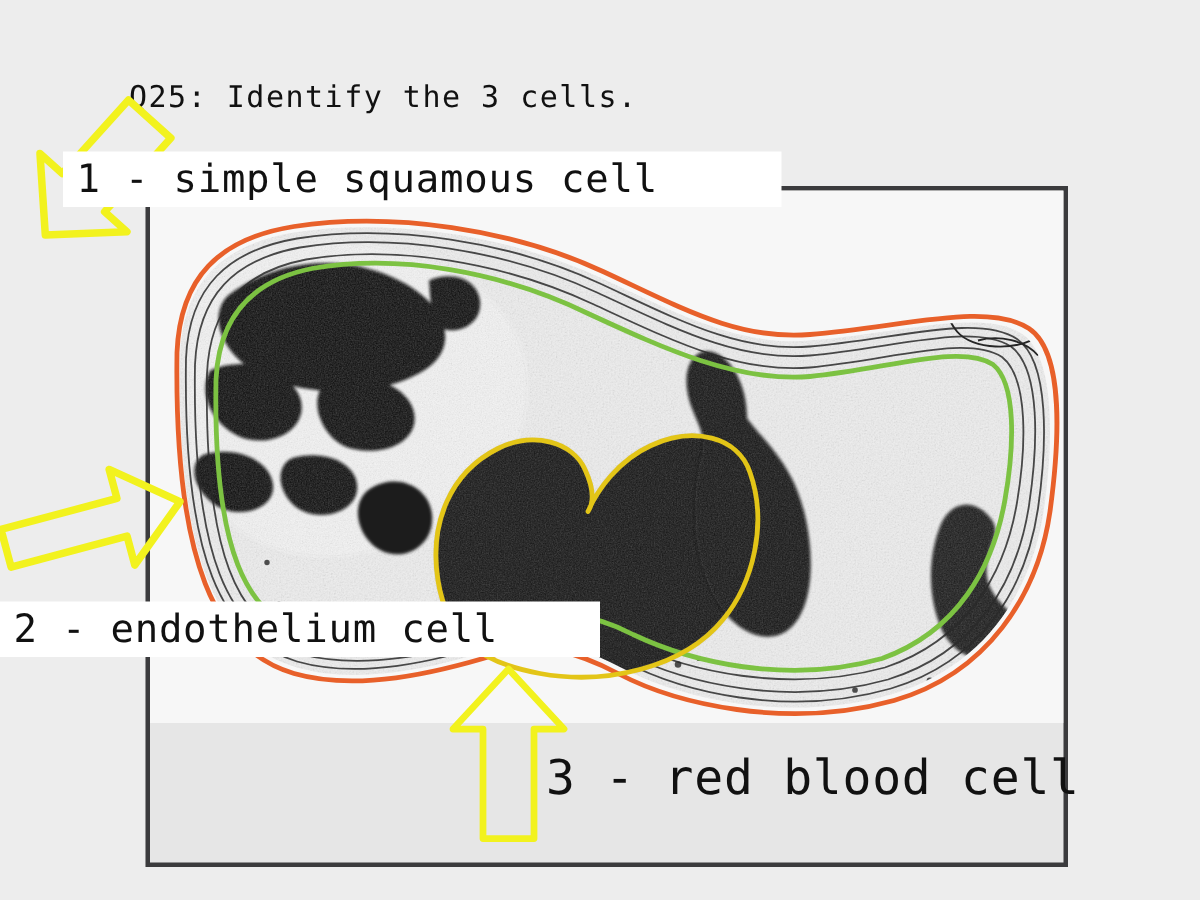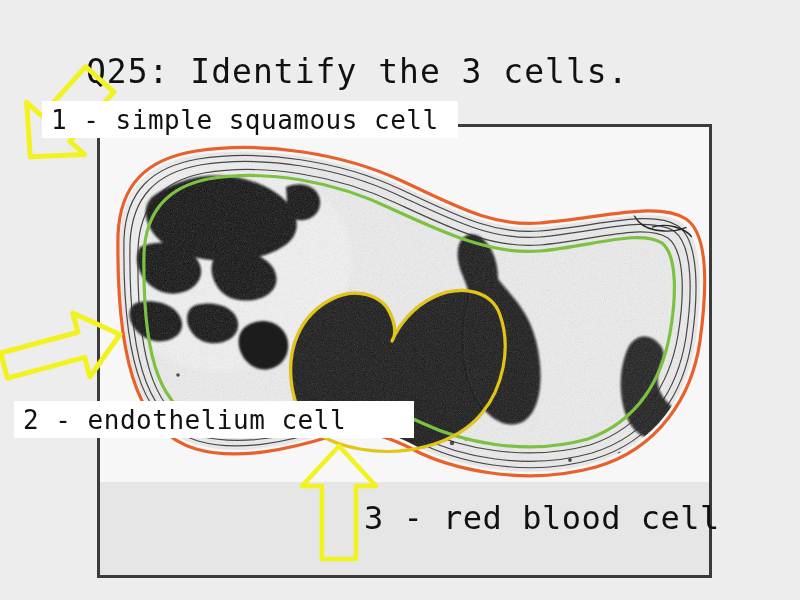--- a/index.html
+++ b/index.html
@@ -22,32 +22,32 @@
   }
   .micro-wrap{
     position:absolute;left:0;top:0;width:609px;height:355px;
     background:#f6f6f6;overflow:hidden;
   }
   .micro-wrap svg{display:block;}
 
   
   .title{
     position:absolute;left:86px;top:52px;
-    font-size:33px;letter-spacing:1px;color:#111;
+    font-size:20px;letter-spacing:1px;color:#111;
     white-space:nowrap;
   }
 
   
   .label-box{
     position:absolute;background:#ffffff;color:#111;
     font-size:26px;letter-spacing:0.5px;white-space:nowrap;
     display:flex;align-items:center;
   }
-  #label1{left:42px;top:101px;width:416px;height:37px;padding-left:9px;box-sizing:border-box;}
-  #label2{left:0px;top:401px;width:400px;height:37px;padding-left:9px;box-sizing:border-box;margin-left:14px;}
+  #label1{left:42px;top:101px;width:479px;height:37px;padding-left:9px;box-sizing:border-box;}
+  #label2{left:0px;top:401px;width:400px;height:37px;padding-left:9px;box-sizing:border-box;}
   #label3{
     position:absolute;left:364px;top:499px;
     font-size:32px;letter-spacing:0.5px;color:#111;white-space:nowrap;background:transparent;
   }
 
   
   .arrow{position:absolute;}
   #arrow1{left:10px;top:58px;}
   #arrow2{left:-4px;top:295px;}
   #arrow3{left:296px;top:440px;}

